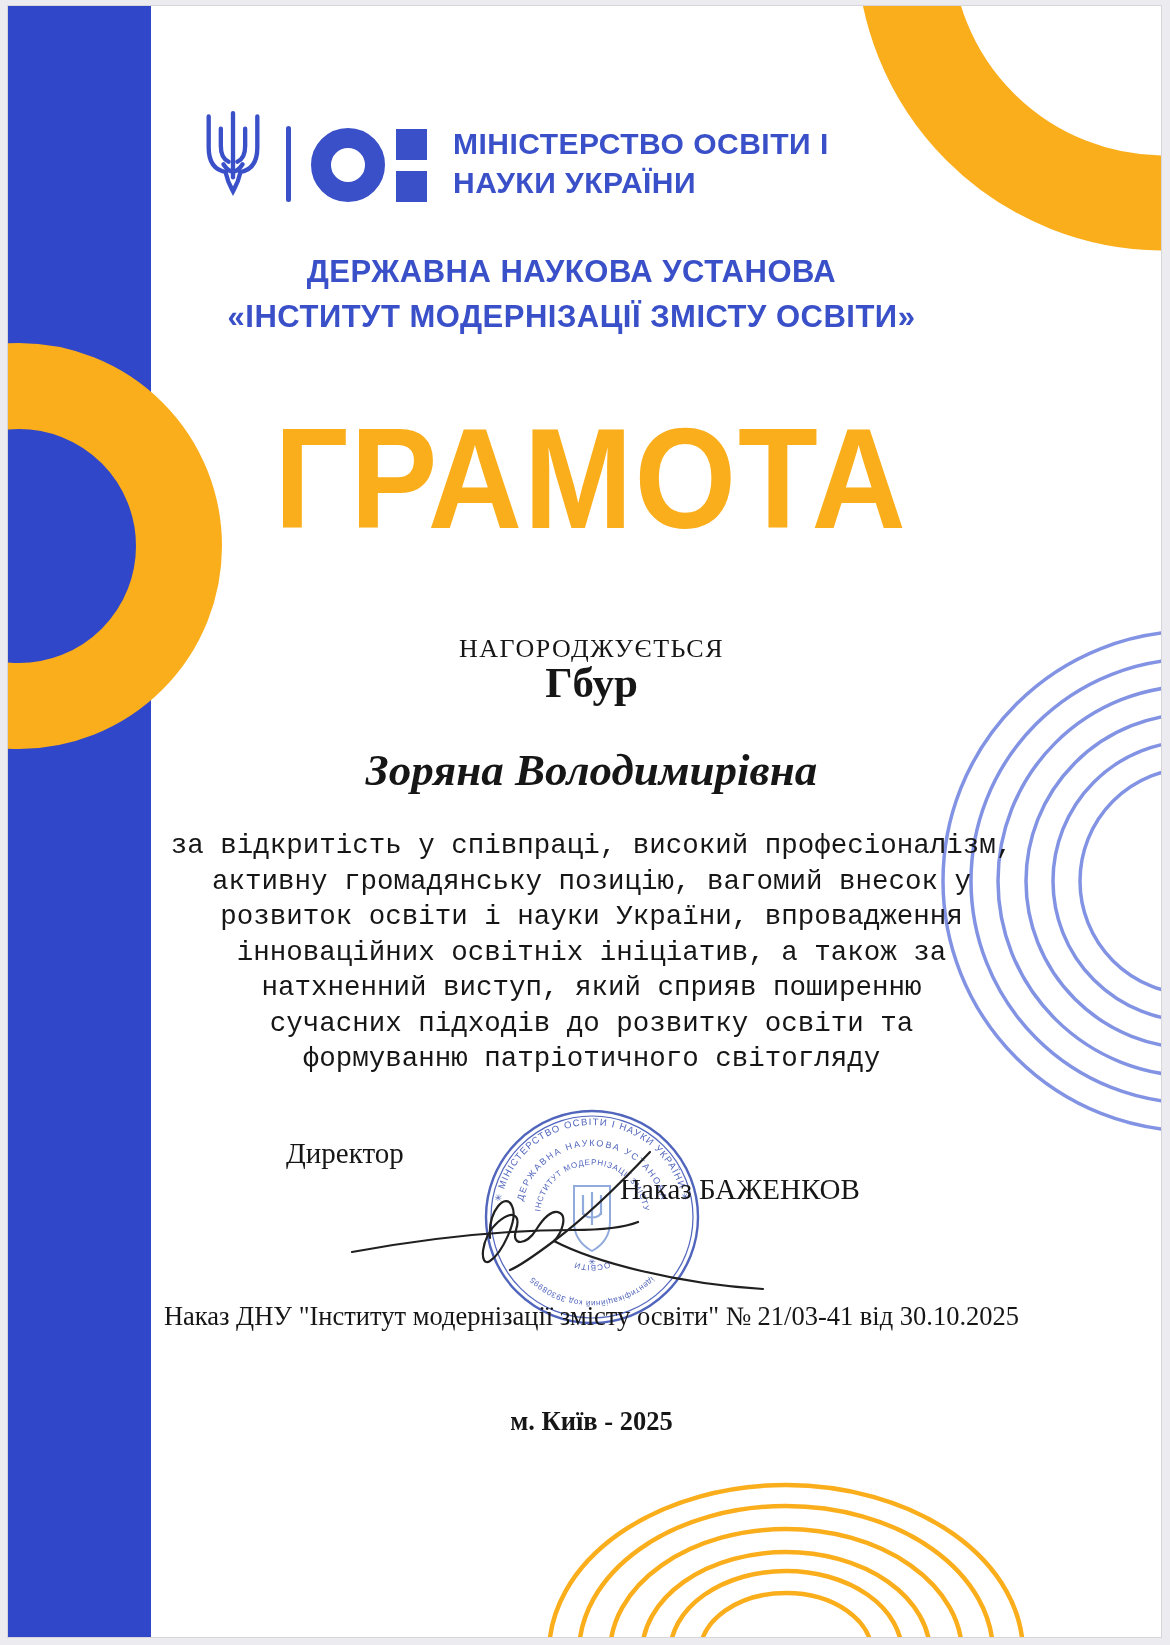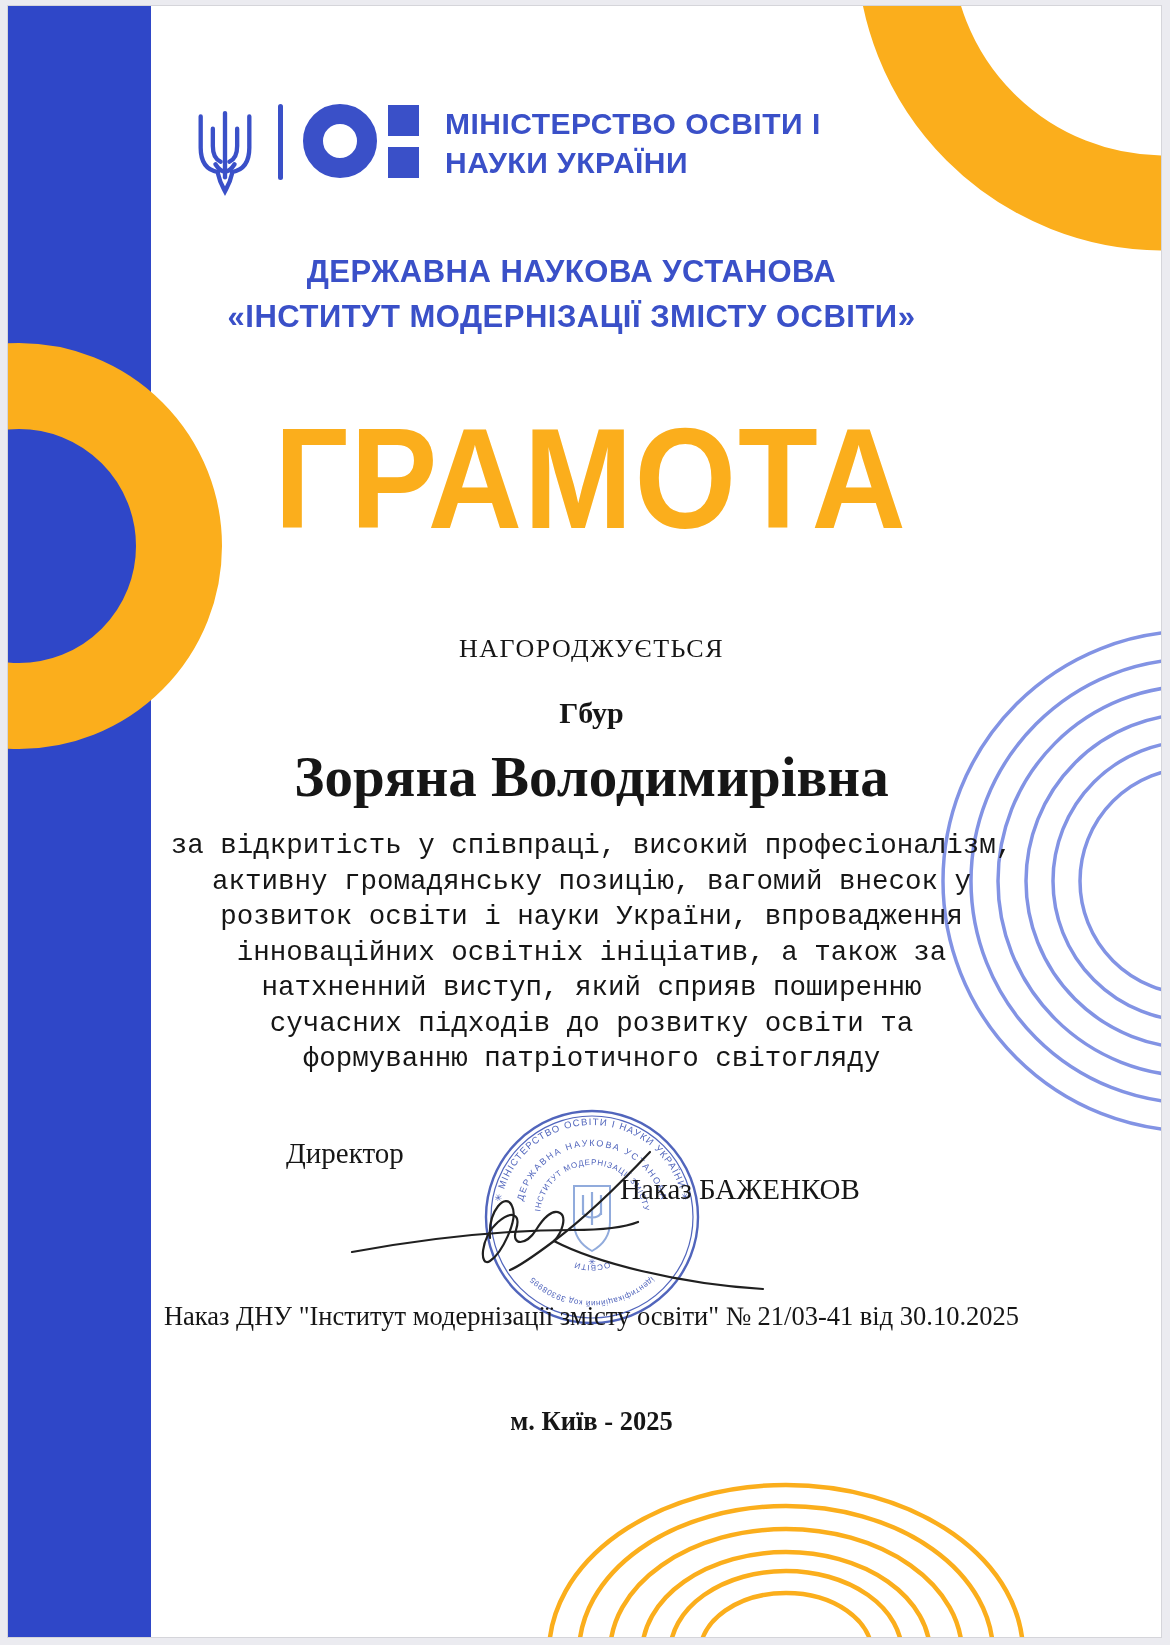--- a/index.html
+++ b/index.html
@@ -16,22 +16,22 @@
     overflow:hidden;
   }
   .blue-bar{
     position:absolute;left:0;top:0;width:143px;height:100%;
     background:#2f47c8;
   }
   .decor{position:absolute;left:0;top:0;pointer-events:none;}
 
   
   .logo-row{
-    position:absolute;left:184px;top:98px;
-    display:flex;align-items:flex-start;gap:20px;
+    position:absolute;left:192px;top:98px;
+    display:flex;align-items:flex-end;gap:20px;
   }
   .logo-divider{width:5px;height:76px;background:#3a50c8;border-radius:3px;}
   .o-logo{display:flex;align-items:center;gap:11px;}
   .o-ring{width:74px;height:74px;border:20px solid #3a50c8;border-radius:50%;box-sizing:border-box;}
   .o-squares{display:flex;flex-direction:column;gap:11px;}
   .o-squares span{width:31px;height:31px;background:#3a50c8;display:block;}
   .ministry-text{
     color:#3a50c8;font-weight:bold;font-size:30px;line-height:39px;
     letter-spacing:.5px;margin-left:6px;white-space:nowrap;
   }
@@ -41,22 +41,22 @@
   .institution{
     top:243px;color:#3a50c8;font-weight:bold;font-size:31px;line-height:45px;
     letter-spacing:.5px;transform:translateX(-20px);white-space:nowrap;
   }
   .title{
     top:398px;color:#fbae1c;font-weight:bold;font-size:142px;line-height:150px;
     letter-spacing:2px;transform:scaleX(.92);white-space:nowrap;
   }
   .serif{font-family:"Liberation Serif",serif;color:#161616;}
   .award-label{top:628px;font-size:26px;letter-spacing:1.5px;}
-  .surname{top:652px;font-size:30px;font-weight:bold;margin-top:38px;}
-  .given-name{top:738px;font-size:57px;font-weight:bold;}
+  .surname{top:652px;font-size:43px;font-weight:bold;}
+  .given-name{top:738px;font-size:45px;font-weight:bold;font-style:italic;}
   .citation{
     top:822px;font-size:27.5px;line-height:35.5px;
     white-space:pre-line;
     font-family:Liberation Mono, monospace;
   }
   .order-line{top:1295px;font-size:26.5px;}
   .place-year{top:1400px;font-size:26.5px;font-weight:bold;}
 
   .director-label{position:absolute;left:278px;top:1131px;font-size:29px;}
   .signer-name{position:absolute;left:612px;top:1167px;font-size:29px;}

